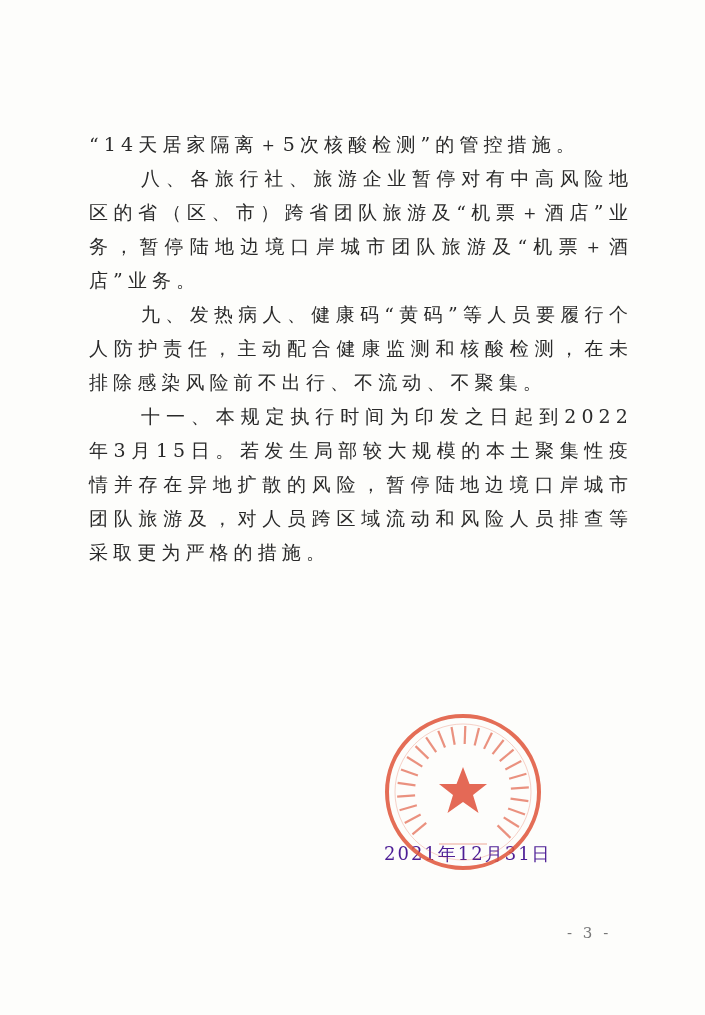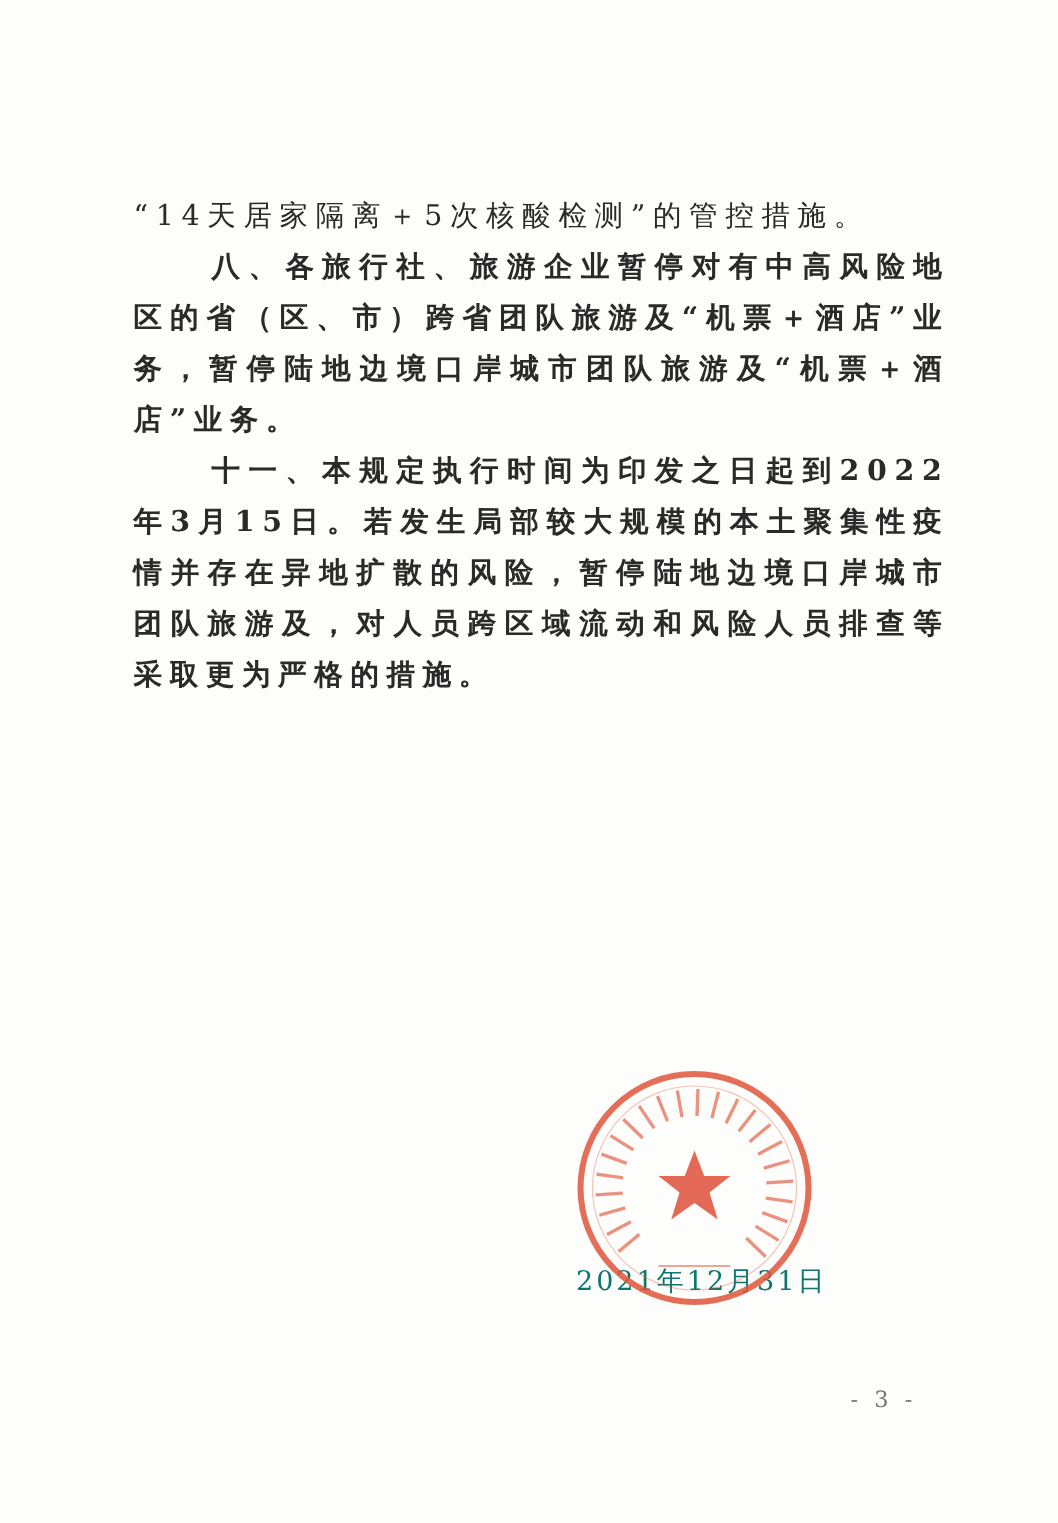--- a/index.html
+++ b/index.html
@@ -22,51 +22,52 @@
   }
   .para {
     margin: 0;
     font-size: 19px;
     line-height: 34px;
     letter-spacing: 5.1px;
     text-align: justify;
     text-align-last: left;
     word-break: break-all;
   }
-  .para.indent { text-indent: 52px; font-weight: bold; }
+  .para.indent { text-indent: 52px; }
   .seal {
     position: absolute;
     left: 382px; top: 712px;
     width: 160px; height: 160px;
   }
   .date-line {
     position: absolute;
     left: 383px; top: 842px;
     font-size: 18px;
     letter-spacing: 2px;
-    color: #0f766e;
+    color: #4c1d95;
     white-space: pre;
   }
   .page-number {
     position: absolute;
     left: 566px; top: 924px;
     font-size: 15px;
     color: #777;
     letter-spacing: 3px;
     white-space: pre;
   }
 </style>
 </head>
 <body>
 
 <div class="page">
 
   <div class="body-text">
     <p class="para">“14天居家隔离＋5次核酸检测”的管控措施。</p>
     <p class="para indent">八、各旅行社、旅游企业暂停对有中高风险地区的省（区、市）跨省团队旅游及“机票＋酒店”业务，暂停陆地边境口岸城市团队旅游及“机票＋酒店”业务。</p>
+    <p class="para indent">九、发热病人、健康码“黄码”等人员要履行个人防护责任，主动配合健康监测和核酸检测，在未排除感染风险前不出行、不流动、不聚集。</p>
     <p class="para indent">十一、本规定执行时间为印发之日起到2022年3月15日。若发生局部较大规模的本土聚集性疫情并存在异地扩散的风险，暂停陆地边境口岸城市团队旅游及，对人员跨区域流动和风险人员排查等采取更为严格的措施。</p>
   </div>
 
   <div class="date-line">2021年12月31日</div>
 
   <svg class="seal" viewBox="0 0 160 160" xmlns="http://www.w3.org/2000/svg">
     <g opacity="0.85">
       <circle cx="80" cy="80" r="76" fill="none" stroke="#e0553a" stroke-width="4"></circle>
       <circle cx="80" cy="80" r="68" fill="none" stroke="#e0553a" stroke-width="0.8" opacity="0.4"></circle>
 

